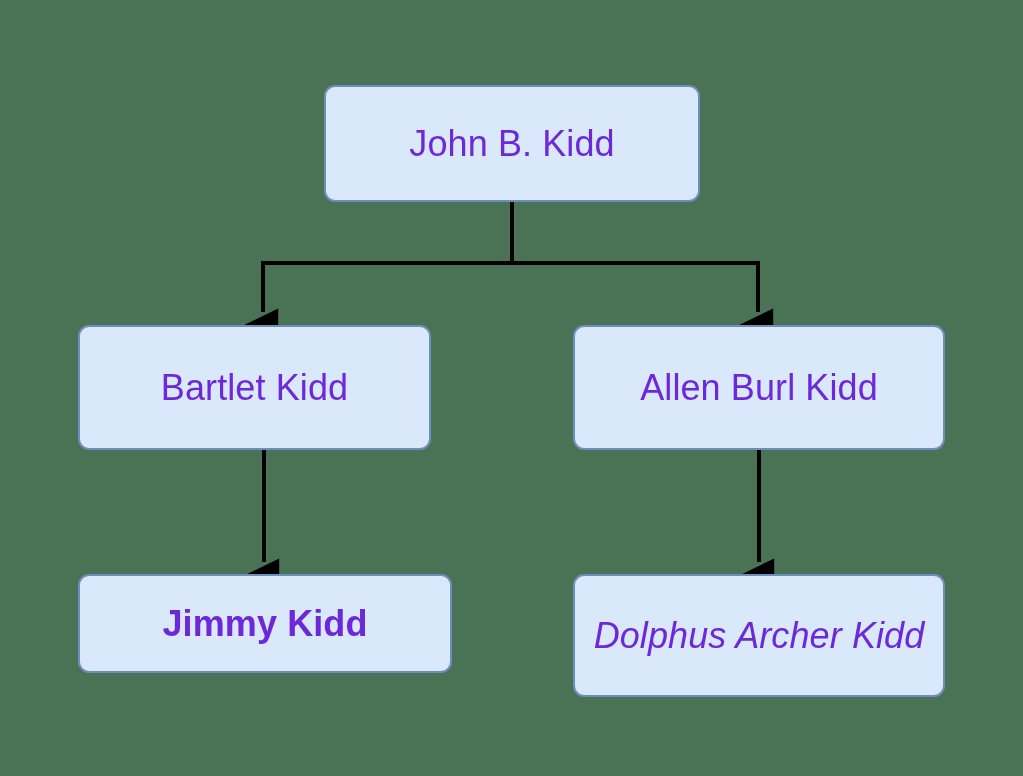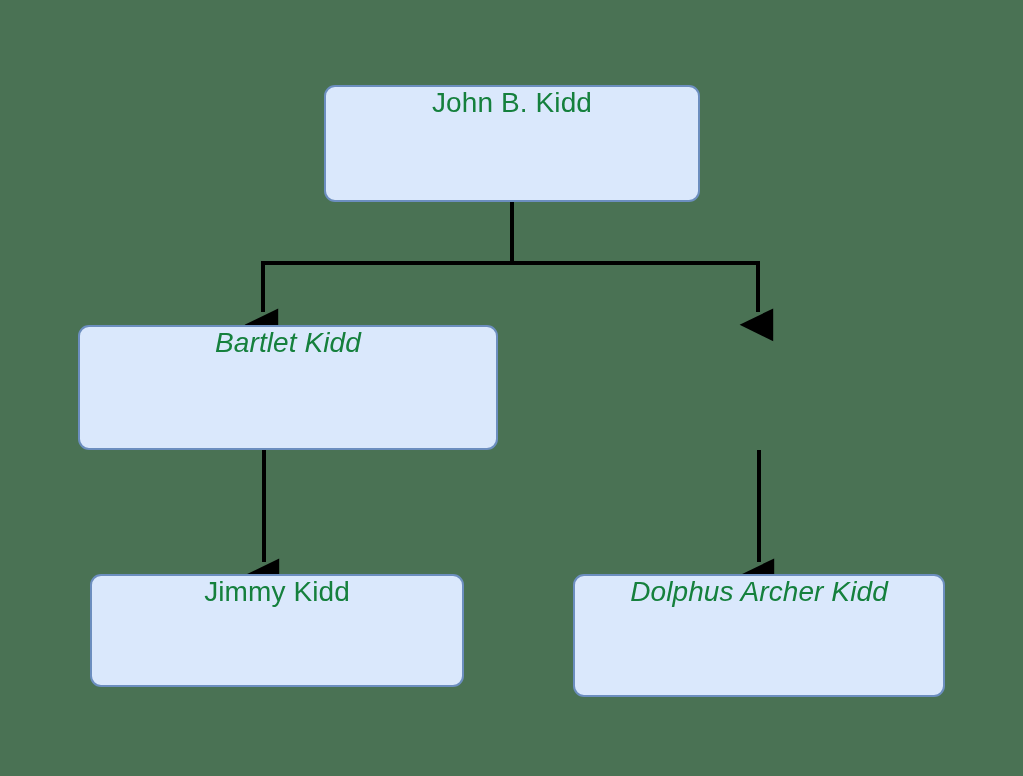--- a/index.html
+++ b/index.html
@@ -25,33 +25,33 @@
     height: 776px;
     pointer-events: none;
   }
   .node {
     position: absolute;
     box-sizing: border-box;
     background: #dae8fc;
     border: 2px solid #6c8ebf;
     border-radius: 11px;
     display: flex;
-    align-items: flex-start;
+    align-items: center;
     justify-content: center;
     text-align: center;
-    color: #15803d;
-    font-size: 28px;
+    color: #6d28d9;
+    font-size: 36px;
     line-height: 1.15;
     letter-spacing: 0.1px;
     white-space: nowrap;
   }
   #node-root   { left: 324px; top: 85px;  width: 376px; height: 117px; }
-  #node-mid-l  { left: 78px;  top: 325px; width: 420px; height: 125px; font-style: italic; }
+  #node-mid-l  { left: 78px;  top: 325px; width: 353px; height: 125px; }
   #node-mid-r  { left: 573px; top: 325px; width: 372px; height: 125px; }
-  #node-bot-l  { left: 90px;  top: 574px; width: 374px; height: 113px; }
+  #node-bot-l  { left: 78px;  top: 574px; width: 374px; height: 99px; font-weight: bold; }
   #node-bot-r  { left: 573px; top: 574px; width: 372px; height: 123px; font-style: italic; }
 </style>
 </head>
 <body>
 
 <div id="canvas">
 
   <svg id="edge-layer" viewBox="0 0 1023 776">
     <defs>
       <marker id="arrow" markerWidth="9" markerHeight="9" refX="1.1" refY="4.2" orient="auto" markerUnits="strokeWidth">
@@ -69,20 +69,23 @@
   </svg>
 
   <div class="node" id="node-root">
     <span>John B. Kidd</span>
   </div>
 
   <div class="node" id="node-mid-l">
     <span>Bartlet Kidd</span>
   </div>
 
+  <div class="node" id="node-mid-r">
+    <span>Allen Burl Kidd</span>
+  </div>
 
   <div class="node" id="node-bot-l">
     <span>Jimmy Kidd</span>
   </div>
 
   <div class="node" id="node-bot-r">
     <span>Dolphus Archer Kidd</span>
   </div>
 
 </div>

